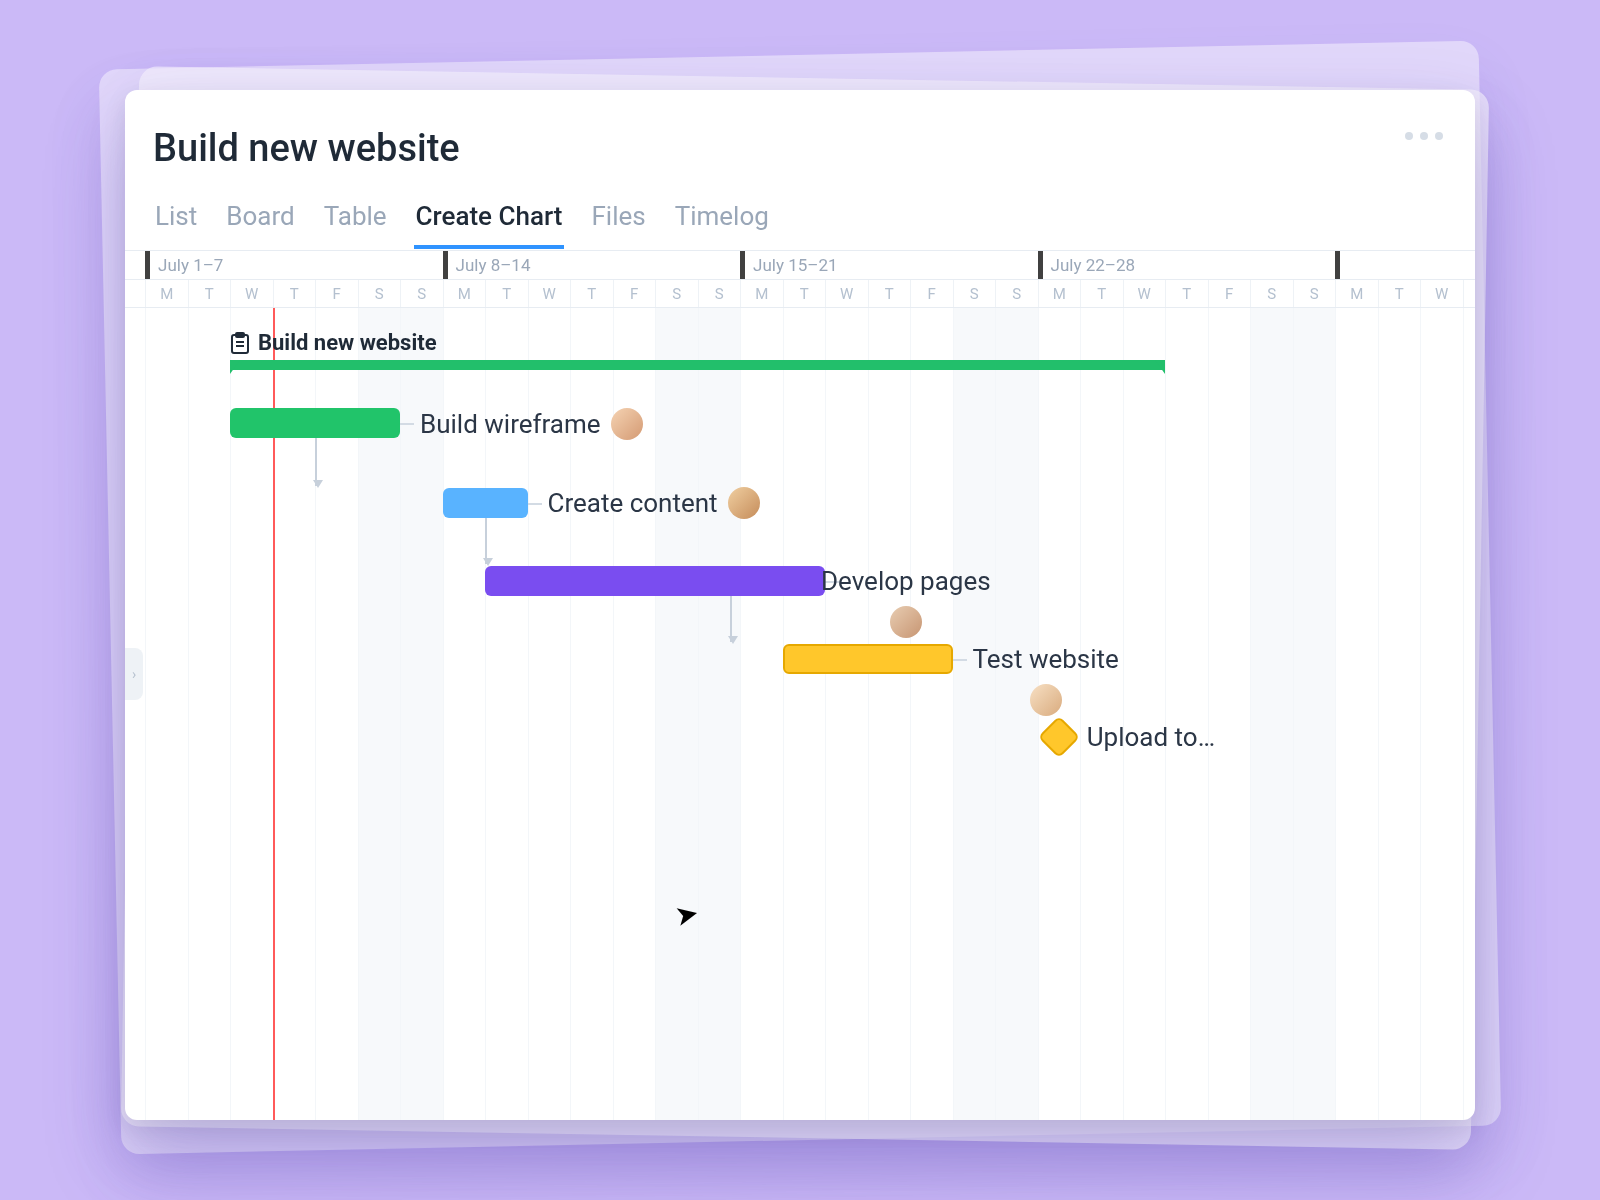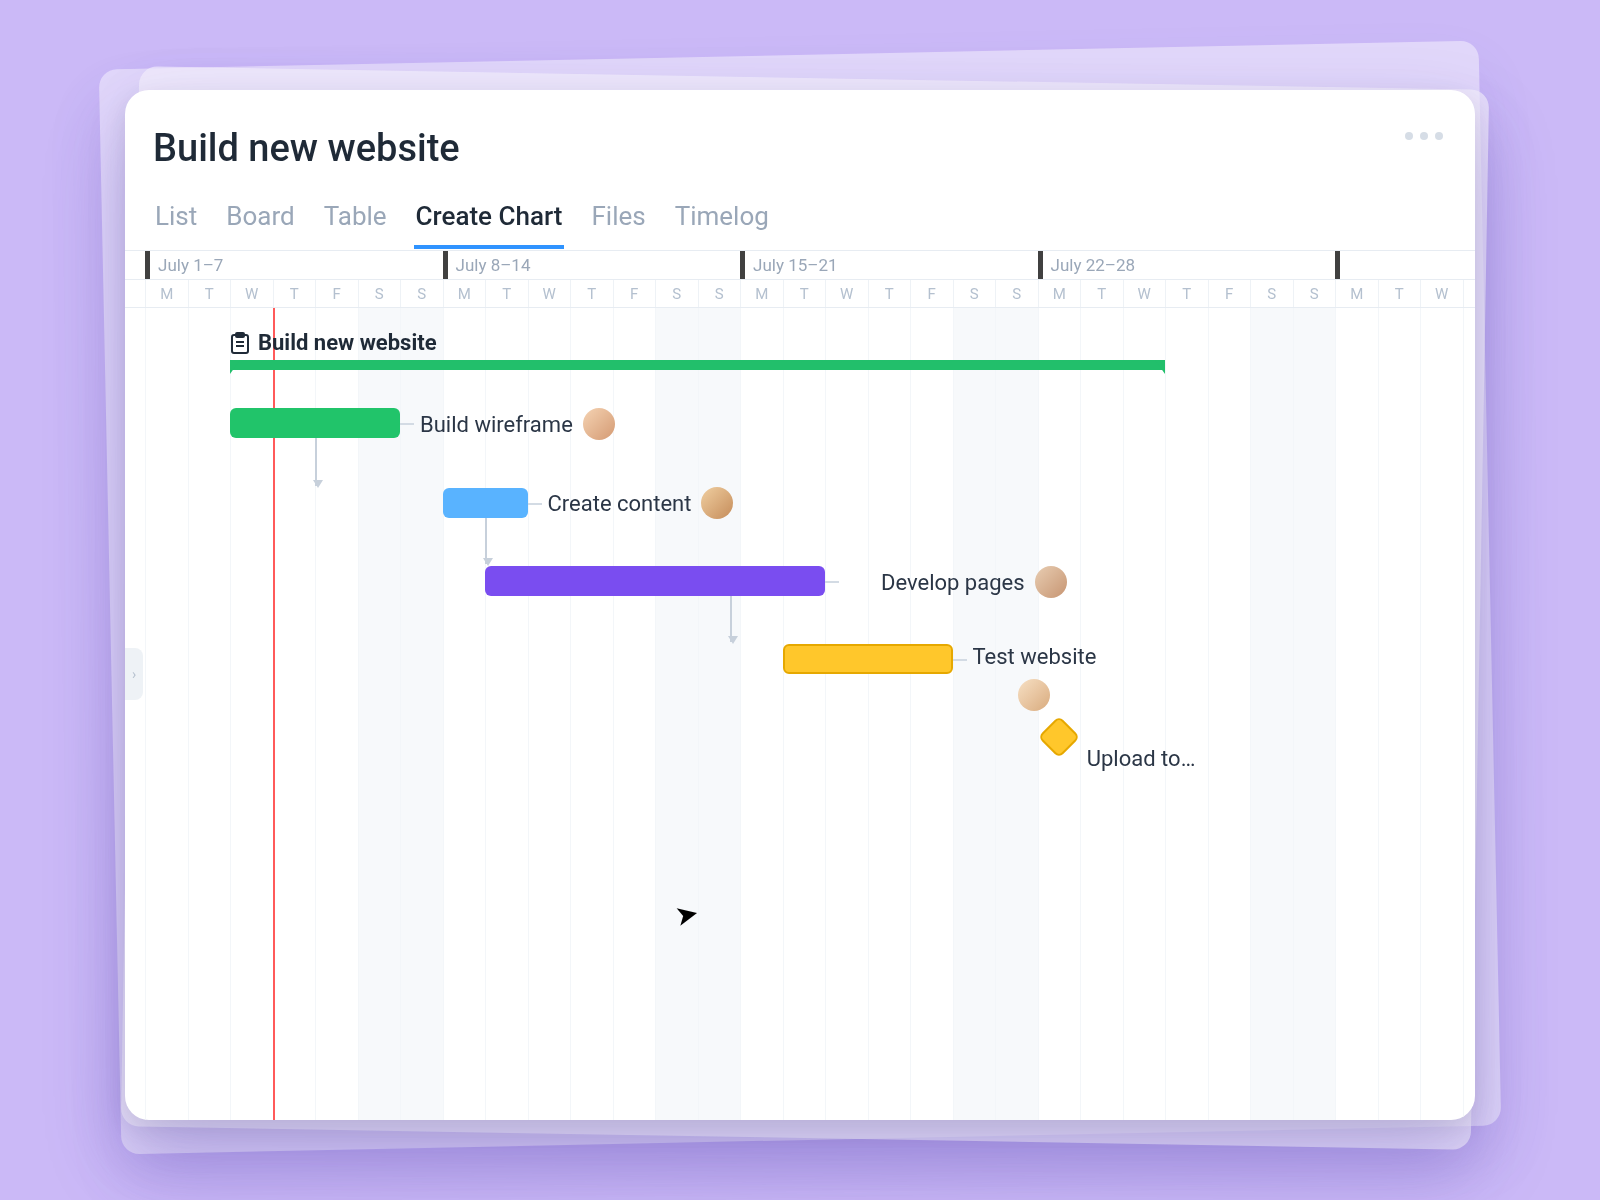--- a/index.html
+++ b/index.html
@@ -19,21 +19,21 @@
     box-shadow: 0 30px 60px rgba(80, 60, 170, 0.18);
   }
   .ghost1 { left: 110px; top: 55px;  width: 1380px; height: 1085px; transform: rotate(-1.2deg); opacity: .55; }
   .ghost2 { left: 130px; top: 78px;  width: 1350px; height: 1060px; transform: rotate(1.0deg);  opacity: .65; }
 
   .card {
     position: absolute;
     left: 125px; top: 90px;
     width: 1350px; height: 1030px;
     background: #ffffff;
-    border-radius: 24px;
+    border-radius: 12px;
     box-shadow: 0 40px 80px rgba(80, 60, 170, 0.28), 0 8px 24px rgba(0,0,0,0.08);
     overflow: hidden;
   }
 
   
   .page-title {
     position: absolute;
     left: 28px; top: 36px;
     font-size: 38px;
     font-weight: 500;
@@ -161,21 +161,21 @@
   .project-bracket::after  { right: 0; border-left:  10px solid transparent; }
 
   .bar {
     position: absolute;
     height: 30px;
     border-radius: 6px;
     cursor: grab;
   }
   .bar-label {
     position: absolute;
-    font-size: 22px;
+    font-size: 26px;
     color: #2b3646;
     white-space: nowrap;
     display: flex; align-items: center; gap: 10px;
   }
   .connector-h {
     position: absolute;
     height: 0;
     border-top: 2px solid #d3dbe4;
   }
   .dep {
@@ -344,31 +344,31 @@
           <div class="dep" style="left: 190px; top: 130px; height: 48px;"></div>
           <div class="bar" style="left: 317.5px; width: 85px; top: 180px; background: rgb(89, 179, 255);"></div>
           <div class="connector-h" style="left: 402.5px; top: 195px; width: 14px;"></div>
           <div class="bar-label" style="left: 422.5px; top: 179px;">
             <span>Create content</span>
             <span class="avatar" style="background:linear-gradient(135deg,#f0cfa1,#c58c5a);"></span>
           </div>
           <div class="dep" style="left: 360px; top: 210px; height: 46px;"></div>
           <div class="bar" style="left: 360px; width: 340px; top: 258px; background: rgb(122, 77, 240);"></div>
           <div class="connector-h" style="left: 700px; top: 273px; width: 14px;"></div>
-          <div class="bar-label" style="left: 756px; top: 258px;">
+          <div class="bar-label" style="left: 696px; top: 258px; flex-direction: column;">
             <span>Develop pages</span>
             <span class="avatar" style="background:linear-gradient(135deg,#e8cdb2,#c79572);"></span>
           </div>
           <div class="dep" style="left: 604.8px; top: 288px; height: 46px;"></div>
           <div class="bar" style="left: 657.5px; width: 170px; top: 336px; background: rgb(255, 199, 43); border: 2px solid rgb(230, 168, 0);"></div>
           <div class="connector-h" style="left: 827.5px; top: 351px; width: 14px;"></div>
           <div class="bar-label" style="left: 847.5px; top: 336px; flex-direction: column;">
             <span>Test website</span>
             <span class="avatar" style="background:linear-gradient(135deg,#f7e0c4,#d9ab7e);"></span>
           </div>
           <div class="milestone" style="left: 918.75px; top: 414px;"></div>
-          <div class="bar-label" style="left: 961.75px; top: 438px;">Upload to…</div>
+          <div class="bar-label" style="left: 961.75px; top: 414px;">Upload to…</div>
         </div>
       <div class="cursor-icon">➤</div>
     </div>
   </div>
 
 </div>
 
 </body></html>

